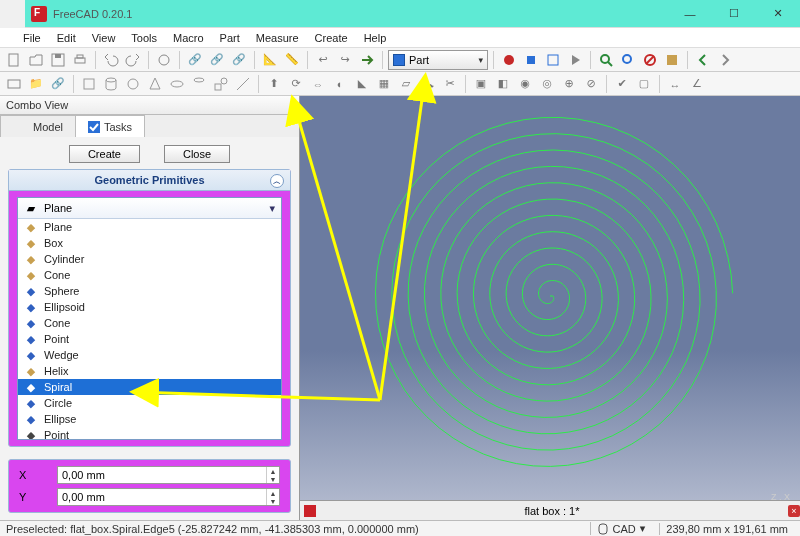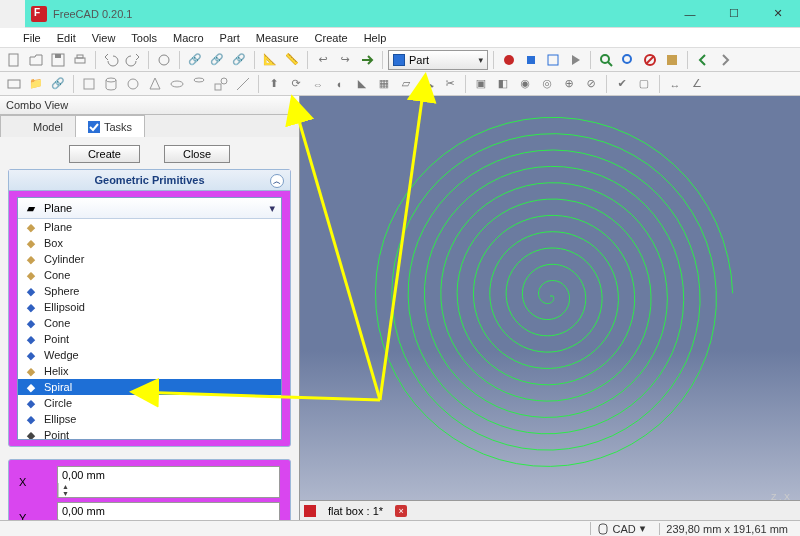--- a/index.html
+++ b/index.html
@@ -41,31 +41,31 @@
   .panel-h .chev { position: absolute; right: 6px; top: 4px; width: 14px; height: 14px; border: 1px solid #7a9cc6; border-radius: 7px; display: flex; align-items: center; justify-content: center; font-size: 8px; color: #1a3e7e; background: #fff; }
   .dropdown { margin: 6px 8px; border: 1px solid #7a9cc6; background: #fff; }
   .dd-sel { padding: 3px 6px; display: flex; align-items: center; gap: 6px; background: linear-gradient(#fff,#eef3fa); border-bottom: 1px solid #c0d0e4; }
   .dd-sel .caret { margin-left: auto; color: #336; }
   .primlist { max-height: 220px; overflow: hidden; }
   .primitem { padding: 1px 6px; display: flex; align-items: center; gap: 6px; color: #222; }
   .primitem.sel { background: #1e6fd6; color: #fff; }
   .primicon { width: 14px; height: 14px; display: inline-flex; align-items: center; justify-content: center; }
   .pos-panel { margin-top: 6px; }
   .pos-body { padding: 6px 10px; display: grid; grid-template-columns: 30px 1fr; gap: 4px 8px; align-items: center; }
-  .spin { display: flex; border: 1px solid #999; background: #fff; flex-direction: column; }
+  .spin { display: flex; border: 1px solid #999; background: #fff; }
   .spin input { border: none; padding: 2px 4px; width: 100%; outline: none; }
   .spin .sarr { width: 14px; border-left: 1px solid #ccc; display: flex; flex-direction: column; }
   .spin .sarr div { flex: 1; display: flex; align-items: center; justify-content: center; font-size: 7px; color: #444; }
 
   
   .view3d { flex: 1; position: relative; background: linear-gradient(#6b7ba0 0%, #6b7ba0 60%, #b8bfd2 100%); }
   .view3d svg.spiral { position: absolute; inset: 0; width: 100%; height: 100%; }
   .navcube { position: absolute; top: 8px; right: 8px; width: 84px; height: 84px; }
   .axislbl { position: absolute; bottom: 18px; right: 10px; color: #ccc; font-size: 9px; }
-  .doc-tab { position: absolute; bottom: 0; left: 0; height: 20px; background: #eee; border-top: 1px solid #999; width: 100%; display: flex; align-items: center; padding-left: 4px; gap: 12px; }
+  .doc-tab { position: absolute; bottom: 0; left: 0; height: 20px; background: #eee; border-top: 1px solid #999; width: 100%; display: flex; align-items: center; padding-left: 4px; gap: 0; justify-content: space-between; }
   .doc-tab .dticon { width: 12px; height: 12px; background: #cb2027; }
   .doc-tab .close { width: 12px; height: 12px; background: #c33; color: #fff; display: flex; align-items: center; justify-content: center; font-size: 9px; border-radius: 2px; }
 
   
   .status { position: absolute; bottom: 0; left: 0; right: 0; height: 16px; background: #f4f4f4; border-top: 1px solid #bbb; display: flex; align-items: center; padding: 0 6px; gap: 8px; color: #333; }
   .status .spacer { flex: 1; }
   .status .cell { border-left: 1px solid #bbb; padding: 0 6px; display: flex; align-items: center; gap: 4px; }
 
   
   .overlay { position: absolute; inset: 0; pointer-events: none; z-index: 200; }
@@ -413,20 +413,21 @@
     <div class="axislbl">Z . X</div>
     <div class="doc-tab">
       <div class="dticon"></div>
       <span>flat box : 1*</span>
       <div class="close">×</div>
     </div>
   </div>
 </div>
 
 <div class="status">
+  <span>Preselected: flat_box.Spiral.Edge5 (-25.827242 mm, -41.385303 mm, 0.000000 mm)</span>
   <div class="spacer"></div>
   <div class="cell">
     <svg width="12" height="12">
         <rect x="2" y="1" width="8" height="10" rx="3" fill="none" stroke="#555"></rect>
       </svg>
     <span>CAD</span>
     <span>▾</span>
   </div>
   <div class="cell">239,80 mm x 191,61 mm</div>
 </div>

